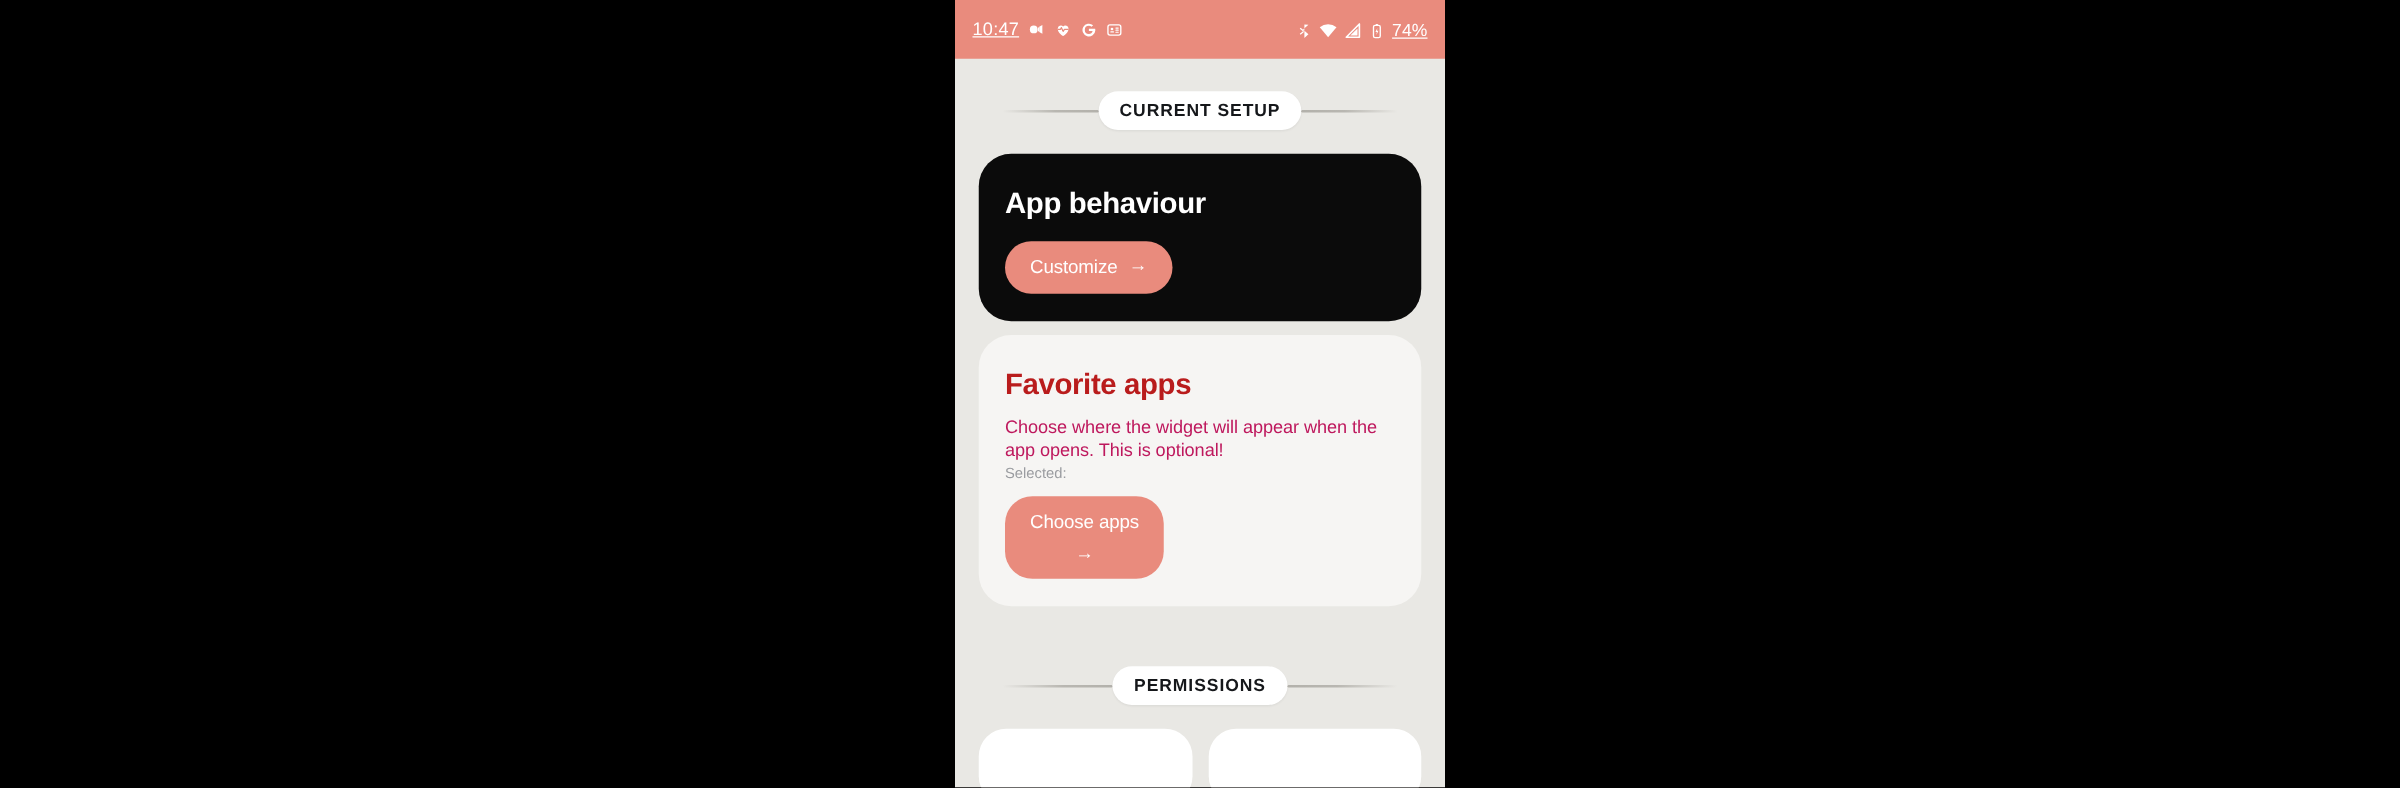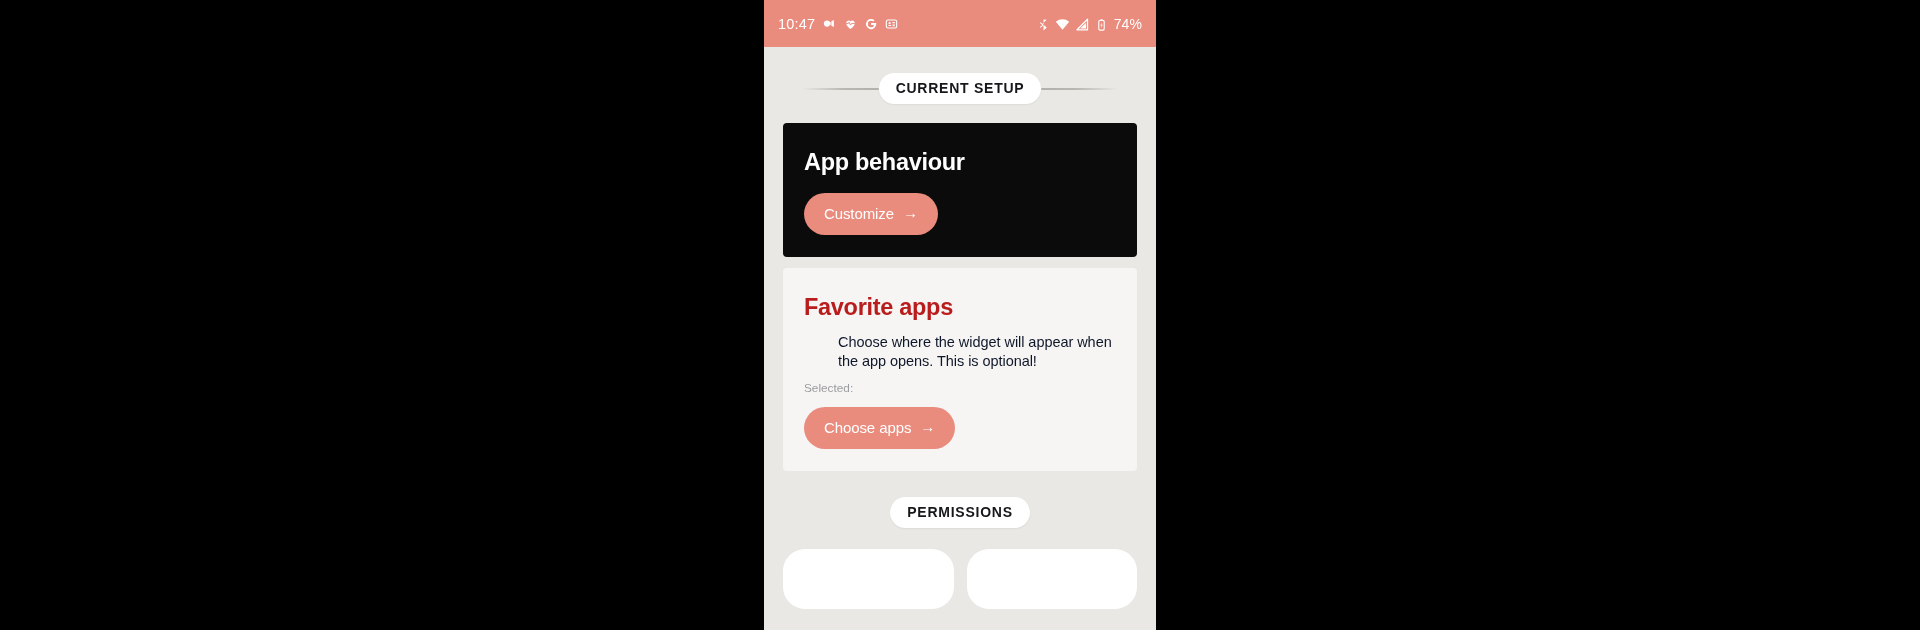--- a/index.html
+++ b/index.html
@@ -19,20 +19,21 @@
     flex:0 0 auto;
   }
 
   
   .statusbar {
     height:47px;
     background:#e98b7d;
     display:flex; align-items:center;
     padding:0 14px;
     color:#fff;
+    text-decoration:underline;
   }
   .sb-left { display:flex; align-items:center; gap:7px; }
   .sb-right { display:flex; align-items:flex-end; gap:5px; margin-left:auto; }
   .sb-clock { font-size:14.5px; font-weight:400; letter-spacing:.2px; }
   .sb-batt-txt { font-size:14px; font-weight:500; letter-spacing:.1px; margin-left:1px; }
   .sb-ico { width:15px; height:15px; display:block; fill:#fff; }
   .sb-ico.sm { width:13px; height:14px; }
   .sb-ico.g { width:14px; height:14px; }
 
   
@@ -56,35 +57,35 @@
     padding:7px 17px 8px;
     font-size:14px; font-weight:700; letter-spacing:.75px;
     color:#15171a; white-space:nowrap;
     box-shadow:0 1px 2px rgba(0,0,0,.06);
     flex:0 0 auto;
   }
 
   
   .card {
     margin:0 19px;
-    border-radius:4px;
+    border-radius:26px;
     padding:26px 21px 22px;
   }
   .card.dark { background:#0b0b0b; }
   .card.light { background:#f6f5f3; }
 
   .card-title { font-size:23.5px; font-weight:700; letter-spacing:-.3px; line-height:1.15; }
   .card.dark .card-title { color:#fff; }
   .card.light .card-title { color:#b91c1c; }
 
   .card-desc { font-size:14.5px; line-height:1.32; margin-top:12px; letter-spacing:-.05px; }
   .card.dark .card-desc { color:#b3b3b3; }
-  .card.light .card-desc { color:#0f172a;margin-left:34px; }
-
-  .selected-row { font-size:11.8px; color:#9a9ca0; margin-top:10px; }
+  .card.light .card-desc { color:#be185d; }
+
+  .selected-row { font-size:11.8px; color:#9a9ca0; }
 
   .pill-btn {
     display:inline-flex; gap:9px;
     background:#e98b7d; color:#fff;
     border:none; border-radius:22px;
     padding:12px 20px 13px;
     font-family:"Liberation Sans", sans-serif;
     font-size:15px; letter-spacing:-.1px;
     margin-top:17px; cursor:pointer;
   }
@@ -180,27 +181,27 @@
       <button class="pill-btn">
         <span>Customize</span>
         <span class="arrow">→</span>
       </button>
     </div>
 
     <div class="card light" style="margin-top:11px;">
       <div class="card-title">Favorite apps</div>
       <div class="card-desc">Choose where the widget will appear when the app opens. This is optional!</div>
       <div class="selected-row">Selected:</div>
-      <button class="pill-btn" style="margin-top:12px;">
+      <button class="pill-btn" style="margin-top:12px;flex-direction:column;">
         <span>Choose apps</span>
         <span class="arrow">→</span>
       </button>
     </div>
 
-    <div class="section-div" style="margin-top:24px;flex-direction:column;">
+    <div class="section-div" style="margin-top:48px;">
       <span class="line"></span>
       <span class="section-pill">PERMISSIONS</span>
       <span class="line r"></span>
     </div>
 
     <div class="perm-row" style="margin-top:19px;">
       <div class="perm-card"></div>
       <div class="perm-card"></div>
     </div>
 

